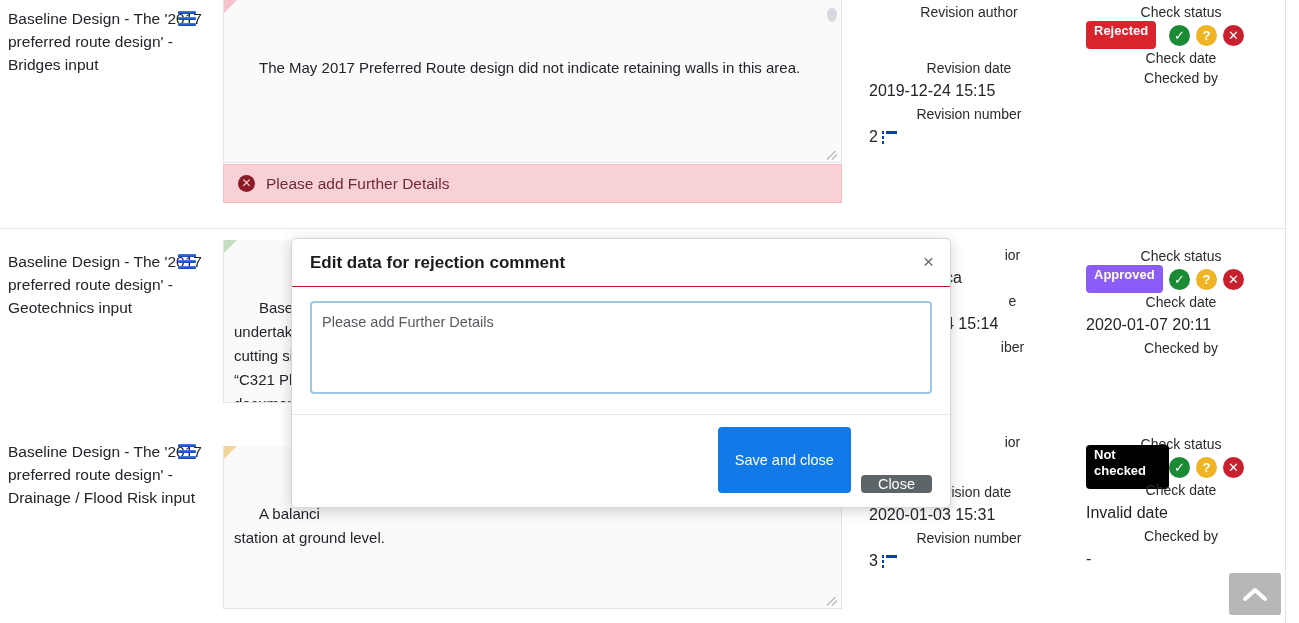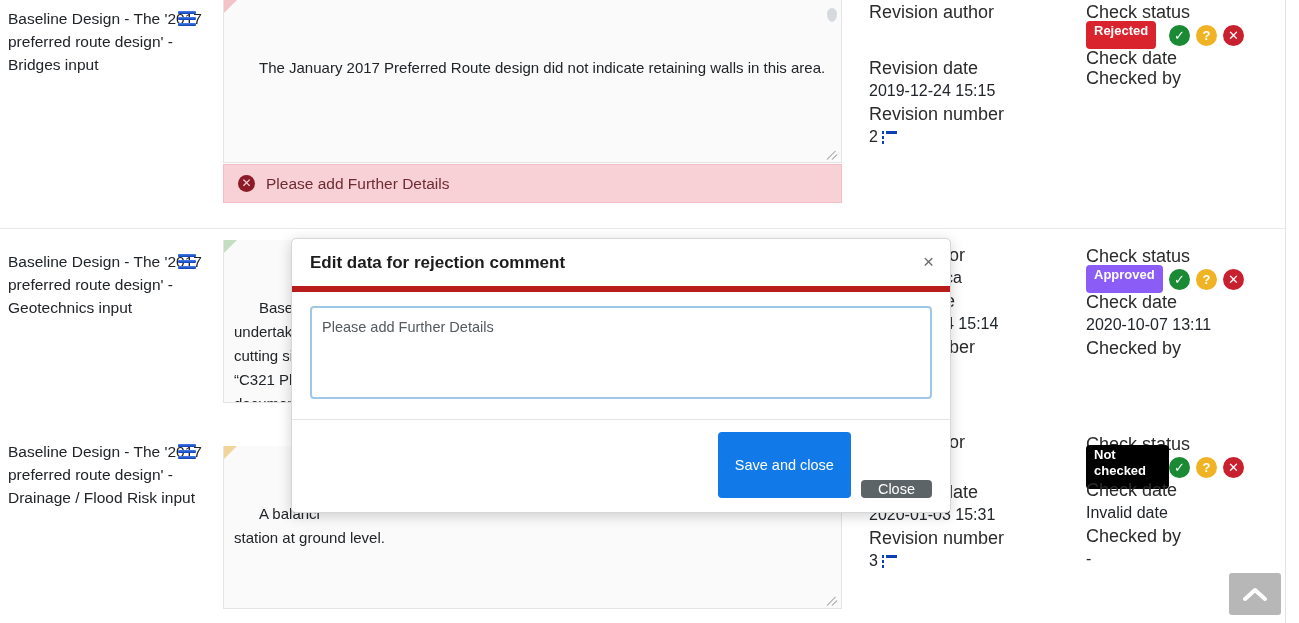--- a/index.html
+++ b/index.html
@@ -149,23 +149,24 @@
     flex: none;
   }
 
   
   .meta {
     position: absolute;
     font-size: 14px;
     color: #212529;
   }
   .meta .lbl {
-    font-size: 18px;
+    font-size: 14px;
     line-height: 20px;
     color: #2b2b2b;
+    text-align: center;
   }
   .meta .val {
     font-size: 16px;
     line-height: 26px;
     color: #212529;
   }
   .meta .val.blank { height: 20px; }
 
   .listicon {
     display: inline-block;
@@ -233,21 +234,21 @@
     width: 660px;
     background: #ffffff;
     border: 1px solid #d7d7d7;
     border-radius: 5px;
     box-shadow: 0 3px 14px rgba(0,0,0,.18);
     z-index: 40;
   }
   .modal-header {
     position: relative;
     padding: 14px 18px 13px 18px;
-    border-bottom: 6px solid #b91c1c;
+    border-bottom: 1px solid #b91c1c;
   }
   .modal-title {
     font-size: 17px;
     font-weight: bold;
     color: #1c1c1c;
   }
   .modal-close {
     position: absolute;
     right: 16px;
     top: 13px;
@@ -326,21 +327,21 @@
       <span class="title-text">Baseline Design - The '2017 preferred route design' - Bridges input</span>
     </div>
     <div class="hamburger" style="top:11px;">
       <i></i>
         <i></i>
         <i></i>
     </div>
 
     <div class="comment-box" style="left:223px;top:0px;width:619px;height:163px;">
       <div class="corner-flag flag-red"></div>
-      <span>The January 2017 Preferred Route design did not indicate retaining walls in this area.</span>
+      <span>The May 2017 Preferred Route design did not indicate retaining walls in this area.</span>
       <div class="caret-marker" style="right:4px;top:8px;"></div>
       <div class="resize-grip"></div>
     </div>
 
     <div class="error-banner" style="left:223px;top:164px;width:619px;height:39px;">
       <div class="error-icon">✕</div>
       <span>Please add Further Details</span>
     </div>
 
     <div class="meta" style="left:869px;top:2px;width:200px;">
@@ -406,21 +407,21 @@
       <div class="lbl">Check status</div>
       <div class="status-line">
         <span class="badge badge-approved">Approved</span>
         <span class="status-actions">
           <span class="act act-approve">✓</span>
           <span class="act act-query">?</span>
           <span class="act act-reject">✕</span>
         </span>
       </div>
       <div class="lbl">Check date</div>
-      <div class="val">2020-10-07 13:11</div>
+      <div class="val">2020-01-07 20:11</div>
       <div class="lbl">Checked by</div>
       <div class="val blank"></div>
     </div>
   </div>
 
   <div class="row" style="top:430px;height:193px;">
 
     <div class="col-title" style="top:10px;">
       <span class="title-text">Baseline Design - The '2017 preferred route design' - Drainage / Flood Risk input</span>
     </div>

